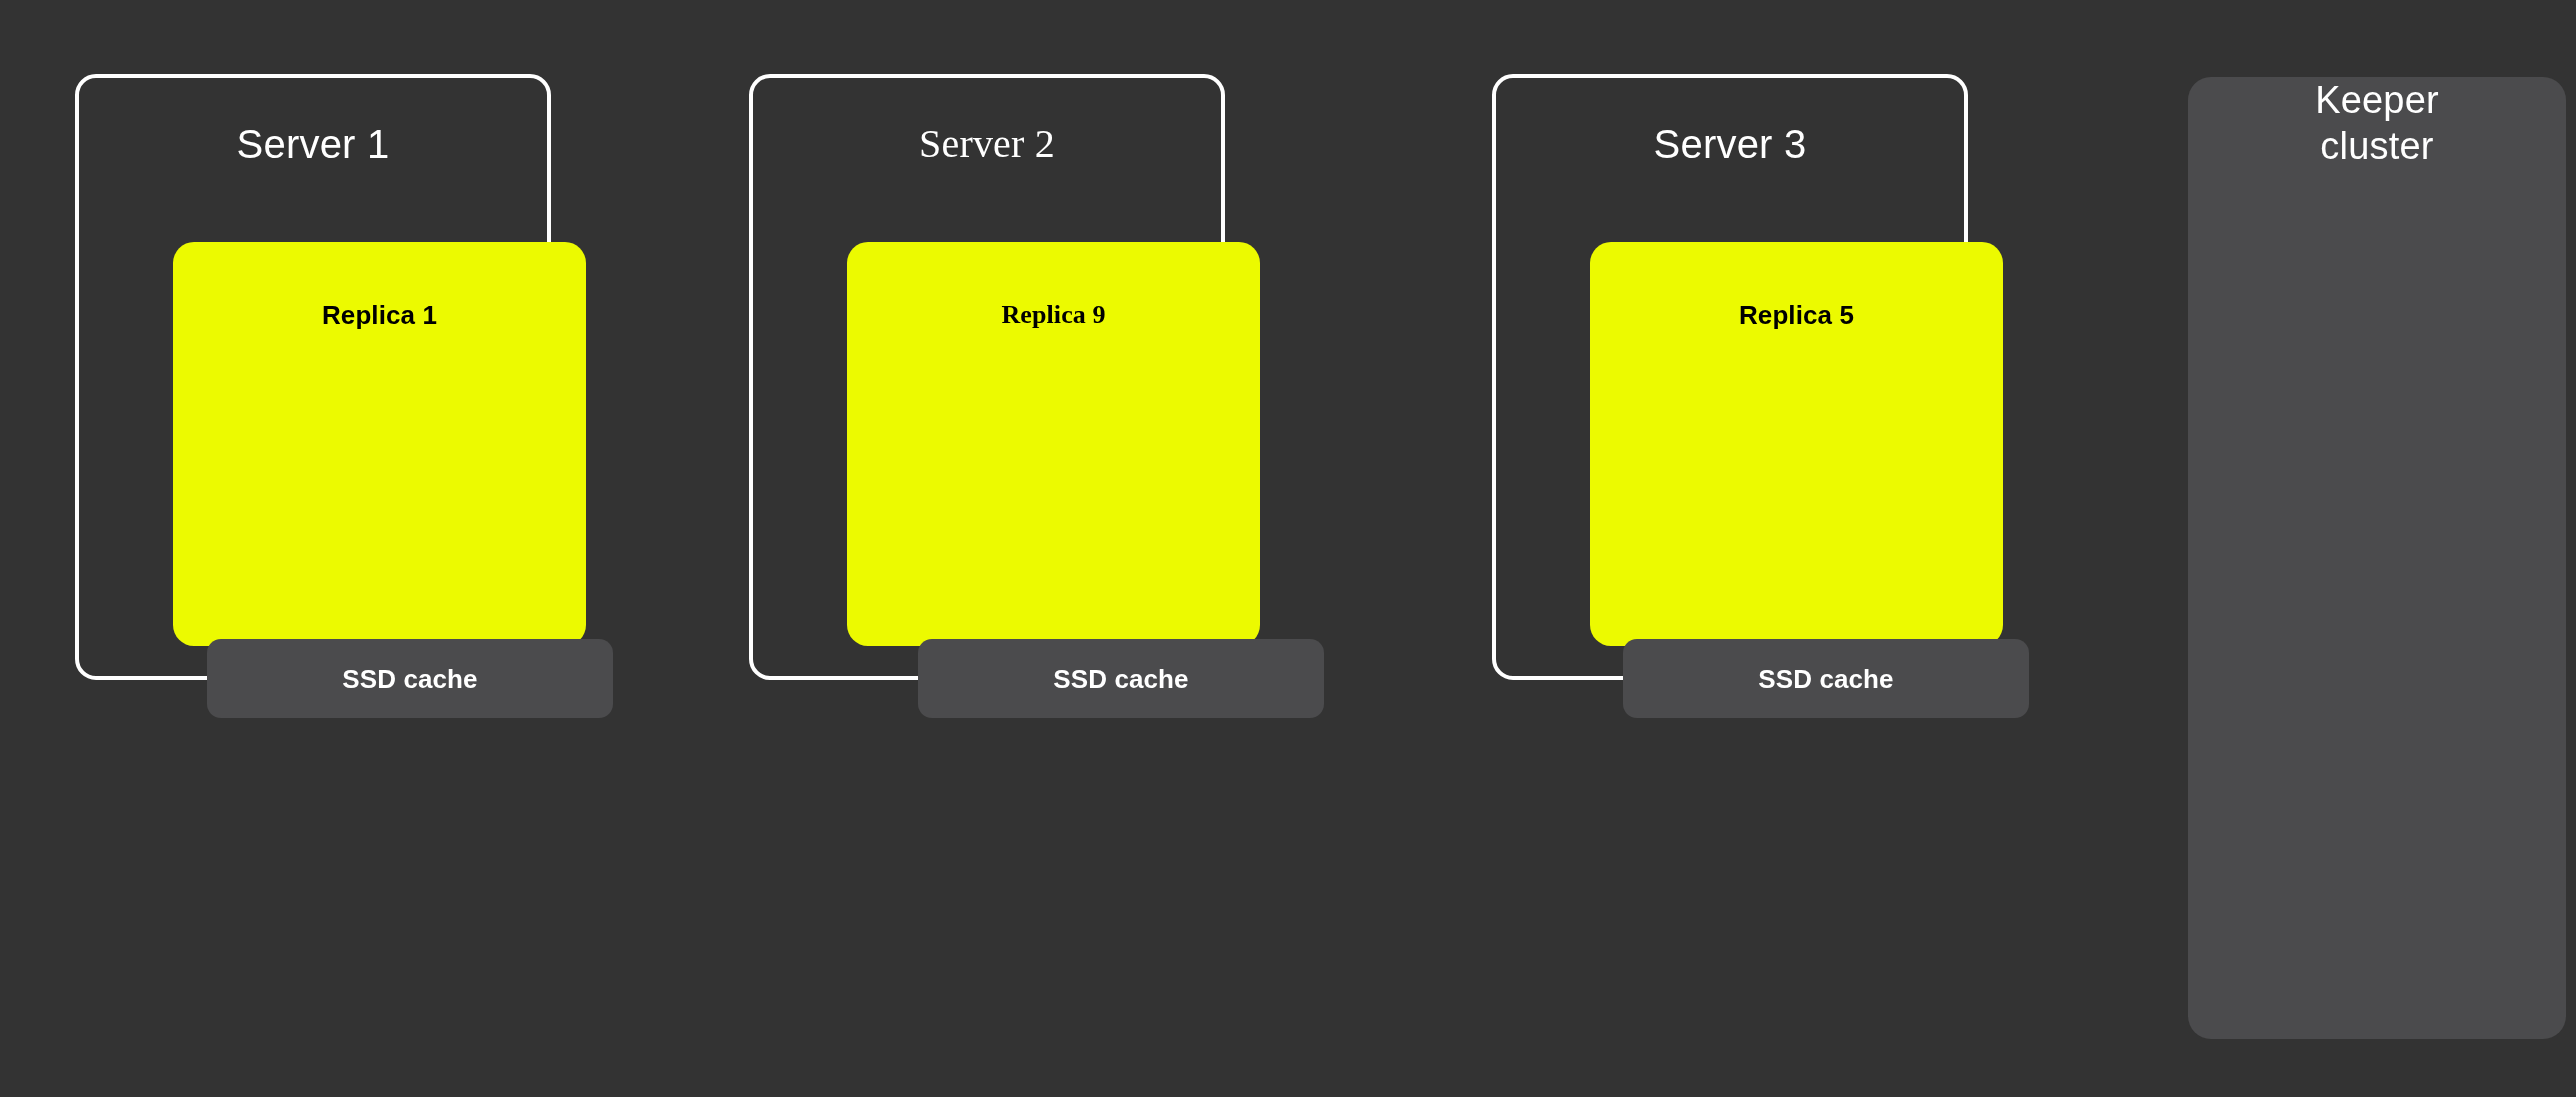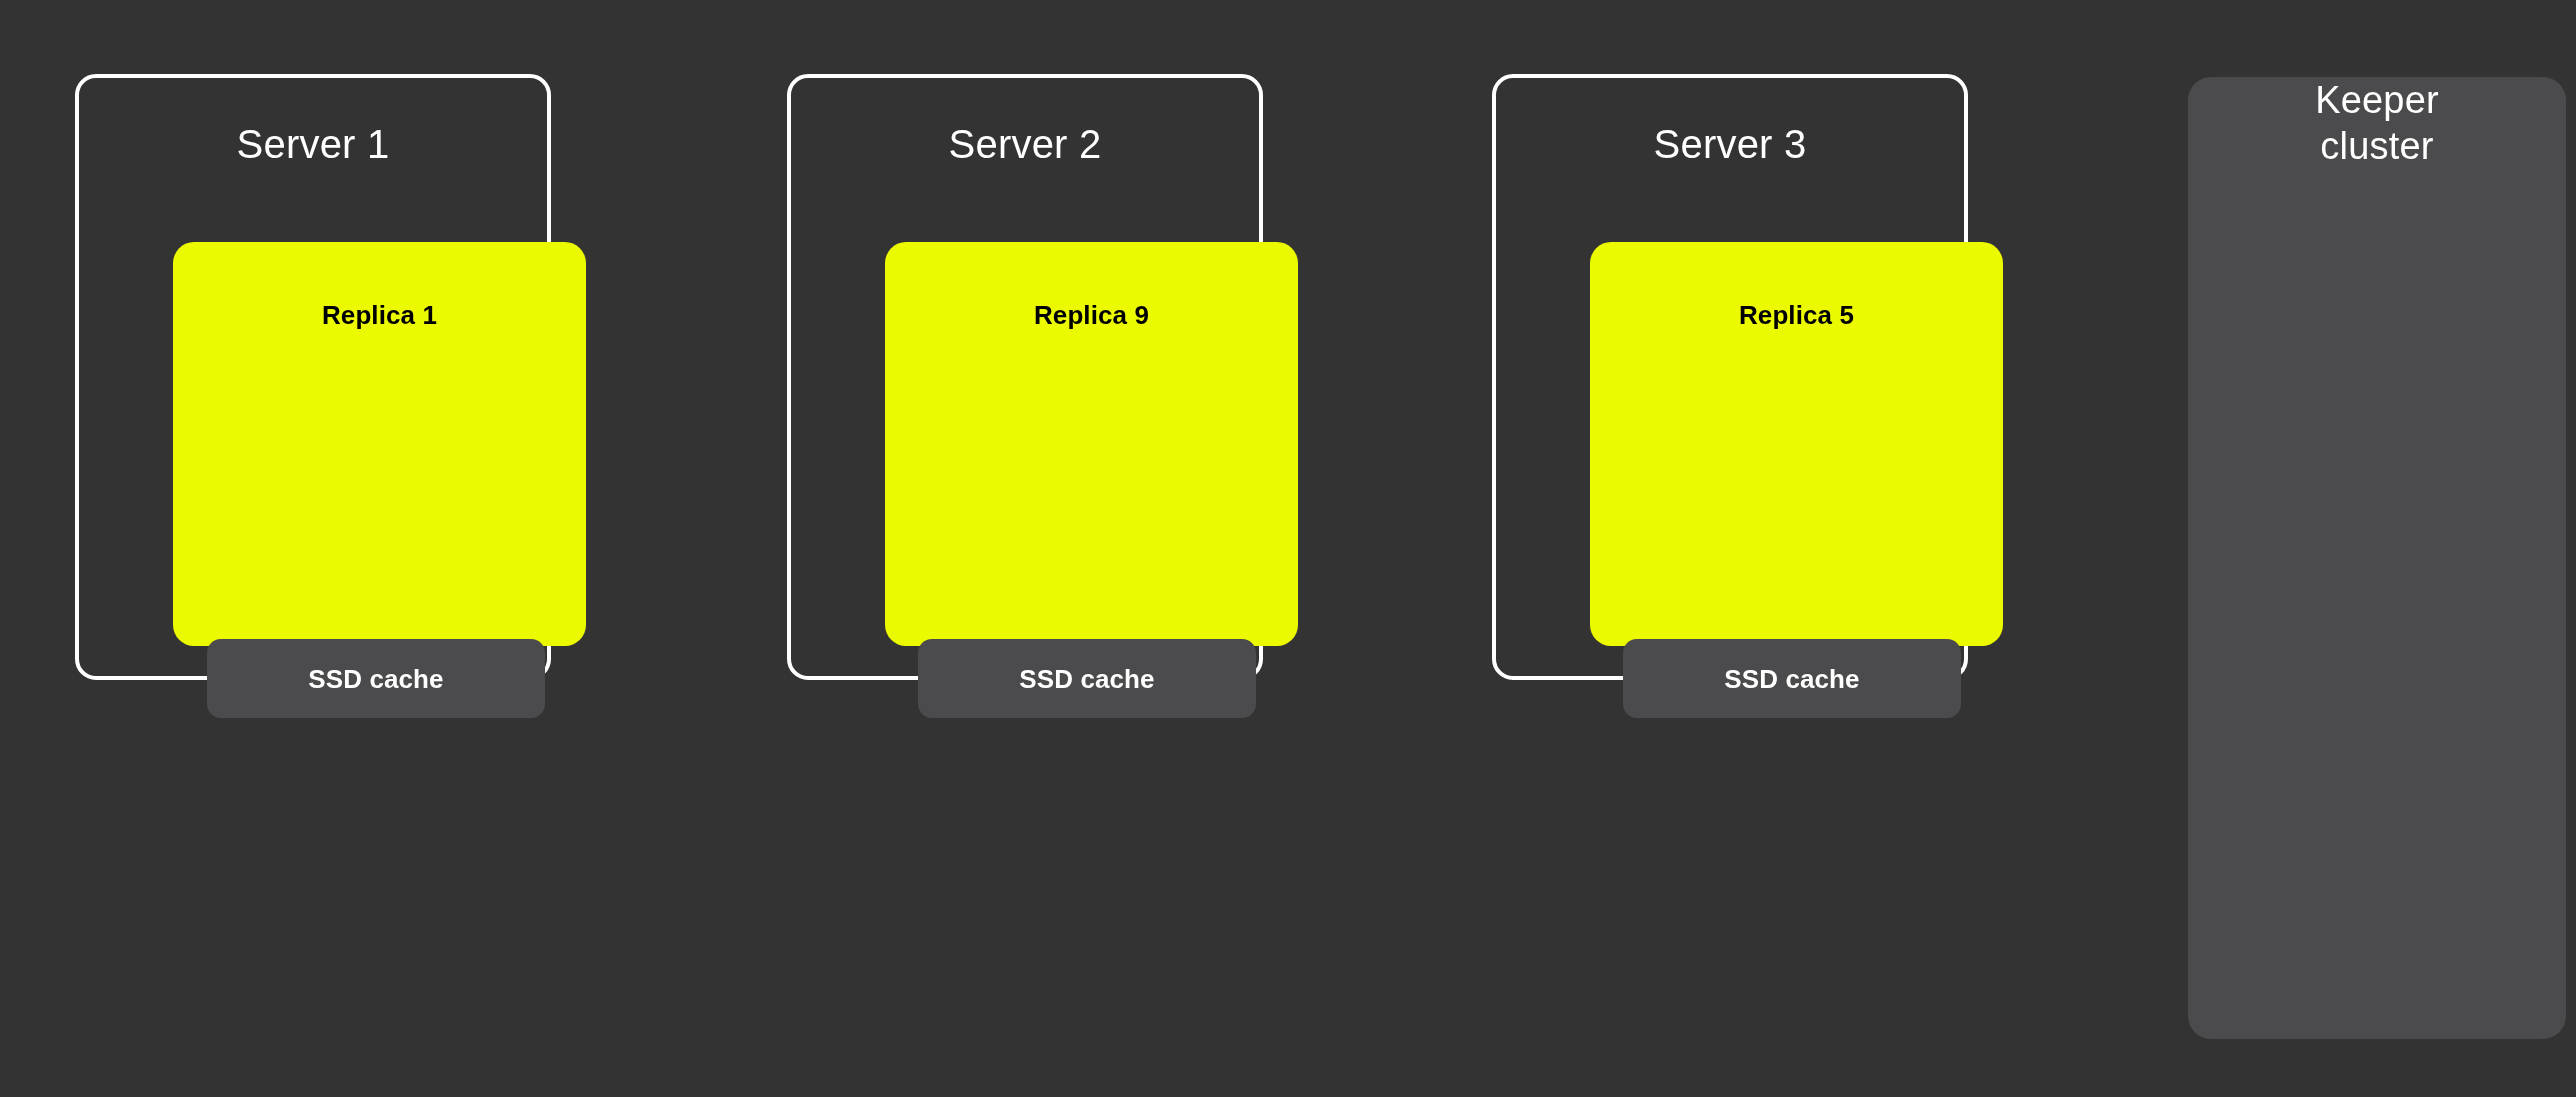--- a/index.html
+++ b/index.html
@@ -25,21 +25,21 @@
     position: absolute;
     top: 74px;
     width: 476px;
     height: 606px;
     box-sizing: border-box;
     border: 4.4px solid #ffffff;
     border-radius: 21px;
     background: transparent;
   }
   #server-1 { left: 75px; }
-  #server-2 { left: 787px; }
+  #server-2 { left: 749px; font-family: Liberation Serif, serif; }
   #server-3 { left: 1492px; }
 
   .server-title {
     position: absolute;
     top: 46px;
     left: 0;
     width: 100%;
     text-align: center;
     color: #ffffff;
     font-size: 40px;
@@ -71,21 +71,21 @@
     font-size: 26px;
     font-weight: 700;
     letter-spacing: 0.1px;
     line-height: 1;
   }
 
   
   .ssd-cache-box {
     position: absolute;
     top: 639px;
-    width: 338px;
+    width: 406px;
     height: 79px;
     background: #4B4B4D;
     border-radius: 14px;
     display: flex;
     align-items: center;
     justify-content: center;
     z-index: 5;
   }
   #ssd-cache-1 { left: 207px; }
   #ssd-cache-2 { left: 918px; }

